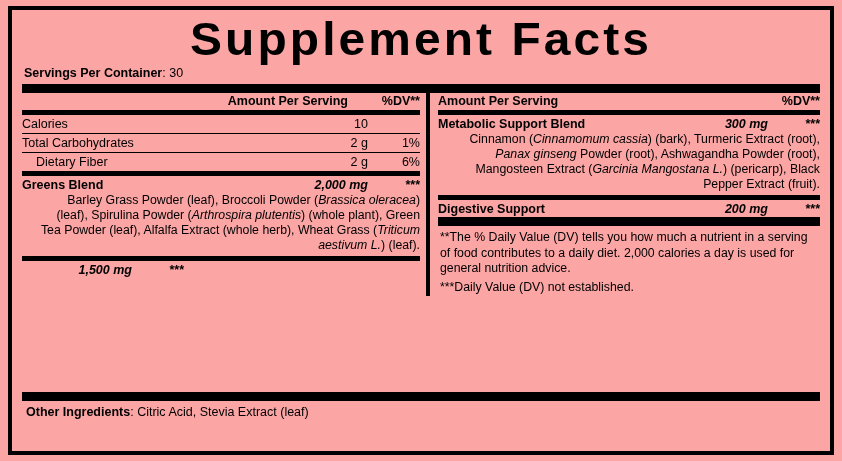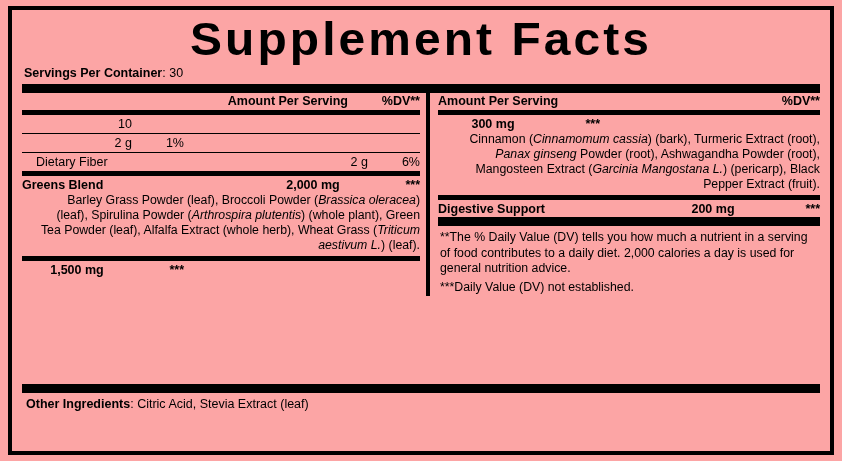--- a/index.html
+++ b/index.html
@@ -105,21 +105,21 @@
   }
   .desc i { font-style: italic; }
   .blend-line {
     display: flex;
     font-size: 12.5px;
     font-weight: bold;
     padding: 2px 0 1px 0;
     align-items: baseline;
   }
   .blend-line .nm { flex: 1; }
-  .blend-line .amt { width: 110px; text-align: center; }
+  .blend-line .amt { width: 110px; text-align: right; font-style: italic; }
   .blend-line .dv { width: 52px; text-align: right; }
   .footnote {
     font-size: 12.3px;
     line-height: 1.25;
     padding: 4px 2px 0 2px;
   }
   .other {
     font-size: 12.5px;
     padding: 4px 2px 0 4px;
   }
@@ -142,26 +142,28 @@
 
       <div class="col-left">
         <div class="hdr-row">
           <span class="hdr-spacer"></span>
           <span class="hdr-amt">Amount Per Serving</span>
           <span class="hdr-dv">%DV**</span>
         </div>
         <div class="rule-med"></div>
 
         <div class="line">
+          <span class="nm">Calories</span>
           <span class="amt">10</span>
           <span class="dv"></span>
         </div>
         <div class="rule-thin"></div>
 
         <div class="line">
+          <span class="nm">Total Carbohydrates</span>
           <span class="amt">2 g</span>
           <span class="dv">1%</span>
         </div>
         <div class="rule-thin"></div>
 
         <div class="line">
           <span class="nm indent">Dietary Fiber</span>
           <span class="amt">2 g</span>
           <span class="dv">6%</span>
         </div>
@@ -184,40 +186,41 @@
       <div class="col-div"></div>
 
       <div class="col-right">
         <div class="hdr-row">
           <span class="hdr-spacer">Amount Per Serving</span>
           <span class="hdr-dv">%DV**</span>
         </div>
         <div class="rule-med"></div>
 
         <div class="blend-line">
+          <span class="nm">Metabolic Support Blend</span>
           <span class="amt">300 mg</span>
           <span class="dv">***</span>
         </div>
         <div class="desc">Cinnamon (<i>Cinnamomum cassia</i>) (bark), Turmeric Extract (root), <i>Panax ginseng</i> Powder (root), Ashwagandha Powder (root), Mangosteen Extract (<i>Garcinia Mangostana L.</i>) (pericarp), Black Pepper Extract (fruit).</div>
         <div class="rule-med"></div>
 
         <div class="blend-line">
           <span class="nm">Digestive Support</span>
           <span class="amt">200 mg</span>
           <span class="dv">***</span>
         </div>
         <div class="rule-thick"></div>
 
         <div class="footnote">**The % Daily Value (DV) tells you how much a nutrient in a serving of food contributes to a daily diet. 2,000 calories a day is used for general nutrition advice.</div>
         <div class="footnote">***Daily Value (DV) not established.</div>
       </div>
 
     </div>
 
-    <div style="position:absolute; left:10px; right:10px; bottom:40px;">
+    <div style="position:absolute; left:10px; right:10px; bottom:32px;">
       <div class="rule-thick"></div>
       <div class="other">
         <b>Other Ingredients</b><span>: Citric Acid, Stevia Extract (leaf)</span>
       </div>
     </div>
 
   </div>
 </div>
 
 </body></html>

